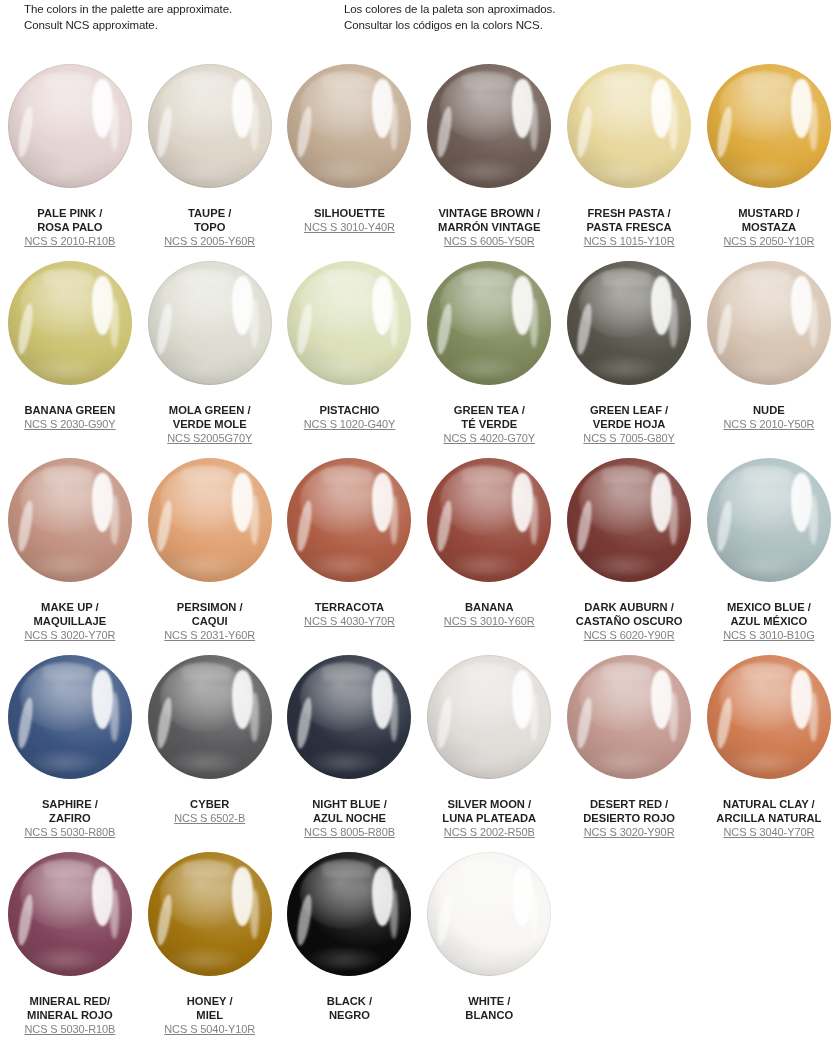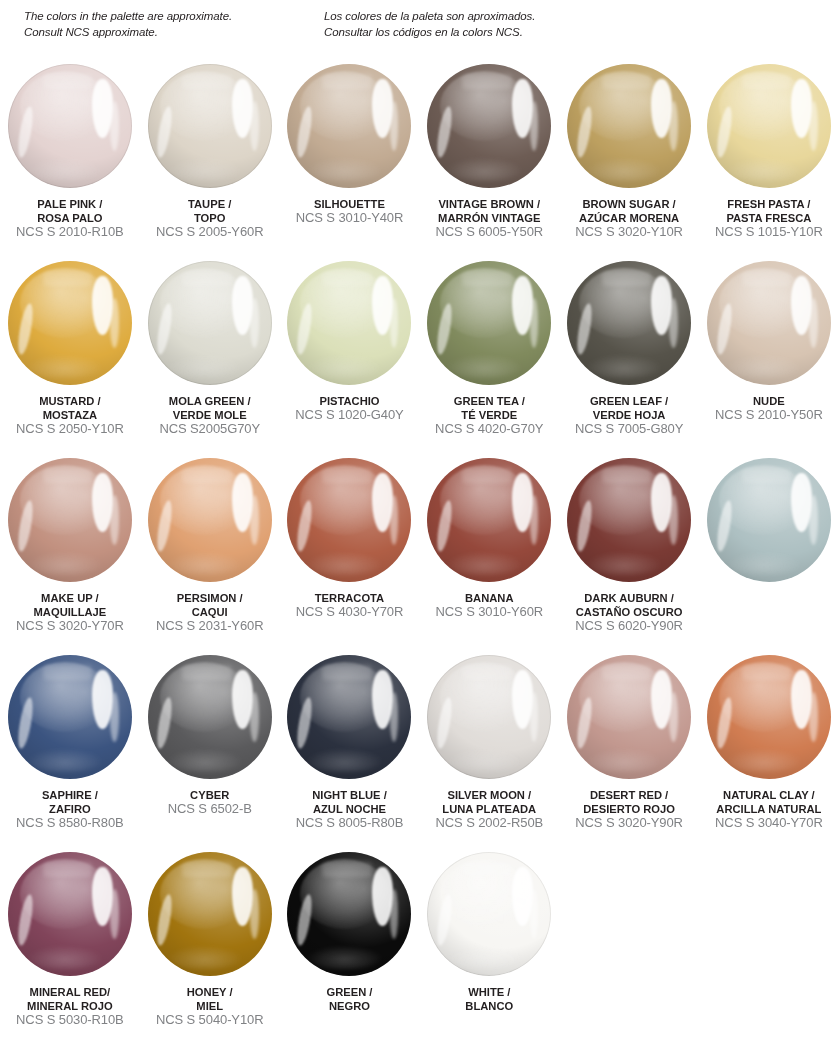--- a/index.html
+++ b/index.html
@@ -12,36 +12,35 @@
     height: 1049px;
     font-family: "Liberation Sans", sans-serif;
     color: #231f20;
     overflow: hidden;
     position: relative;
   }
 
   
   .disclaimer {
     position: absolute;
-    top: 9px;
+    top: 2px;
     left: 0;
     width: 780px;
     height: 48px;
     display: flex;
     padding: 0;
-    font-style: italic;
   }
   .disclaimer-col {
     font-size: 11.5px;
     line-height: 15.5px;
     color: #231f20;
     letter-spacing: -0.1px;
   }
   .disclaimer-col.en { width: 300px; margin-left: 24px; }
-  .disclaimer-col.es { width: 420px; margin-left: 0; }
+  .disclaimer-col.es { width: 420px; margin-left: 20px; }
   .disclaimer-line { display: block; white-space: nowrap; }
 
   
   .grid {
     position: absolute;
     top: 62px;
     left: 0;
     width: 839px;
     display: grid;
     grid-template-columns: repeat(6, 139.8px);
@@ -151,38 +150,39 @@
   }
   
   .swatch.pale {
     box-shadow: inset 0 0 0 1px rgba(0,0,0,0.07);
   }
 
   
   .labels {
     width: 139px;
     text-align: center;
-    margin-top: 9px;
+    margin-top: 18px;
   }
   .name-line {
     display: block;
     font-size: 11.2px;
     font-weight: bold;
     line-height: 14.2px;
     letter-spacing: 0.0px;
     color: #231f20;
     white-space: nowrap;
   }
   .ncs {
     display: block;
-    font-size: 13px;
+    font-size: 11px;
     line-height: 14.6px;
     color: #808285;
     white-space: nowrap;
     letter-spacing: -0.1px;
+    text-decoration: underline;
   }
 </style>
 </head>
 <body>
 
 <div class="disclaimer">
   <div class="disclaimer-col en">
     <span class="disclaimer-line">The colors in the palette are approximate.</span>
     <span class="disclaimer-line">Consult NCS approximate.</span>
   </div>
@@ -250,36 +250,20 @@
         <div class="arc"></div>
         <div class="bounce"></div>
       </div>
       <div class="labels">
         <span class="name-line">VINTAGE BROWN /</span>
         <span class="name-line">MARRÓN VINTAGE</span>
         <span class="ncs">NCS S 6005-Y50R</span>
       </div>
     </div>
     <div class="cell">
-      <div class="swatch" style="background-color: rgb(189, 160, 96);">
-        <div class="shade"></div>
-        <div class="sheen"></div>
-        <div class="band"></div>
-        <div class="glint"></div>
-        <div class="glint2"></div>
-        <div class="arc"></div>
-        <div class="bounce"></div>
-      </div>
-      <div class="labels">
-        <span class="name-line">BROWN SUGAR /</span>
-        <span class="name-line">AZÚCAR MORENA</span>
-        <span class="ncs">NCS S 3020-Y10R</span>
-      </div>
-    </div>
-    <div class="cell">
       <div class="swatch" style="background-color: rgb(232, 215, 155);">
         <div class="shade"></div>
         <div class="sheen"></div>
         <div class="band"></div>
         <div class="glint"></div>
         <div class="glint2"></div>
         <div class="arc"></div>
         <div class="bounce"></div>
       </div>
       <div class="labels">
@@ -298,20 +282,35 @@
         <div class="arc"></div>
         <div class="bounce"></div>
       </div>
       <div class="labels">
         <span class="name-line">MUSTARD /</span>
         <span class="name-line">MOSTAZA</span>
         <span class="ncs">NCS S 2050-Y10R</span>
       </div>
     </div>
     <div class="cell">
+      <div class="swatch" style="background-color: rgb(204, 194, 113);">
+        <div class="shade"></div>
+        <div class="sheen"></div>
+        <div class="band"></div>
+        <div class="glint"></div>
+        <div class="glint2"></div>
+        <div class="arc"></div>
+        <div class="bounce"></div>
+      </div>
+      <div class="labels">
+        <span class="name-line">BANANA GREEN</span>
+        <span class="ncs">NCS S 2030-G90Y</span>
+      </div>
+    </div>
+    <div class="cell">
       <div class="swatch pale" style="background-color: rgb(220, 219, 208);">
         <div class="shade"></div>
         <div class="sheen"></div>
         <div class="band"></div>
         <div class="glint"></div>
         <div class="glint2"></div>
         <div class="arc"></div>
         <div class="bounce"></div>
       </div>
       <div class="labels">
@@ -463,35 +462,40 @@
     <div class="cell">
       <div class="swatch" style="background-color: rgb(173, 192, 194);">
         <div class="shade"></div>
         <div class="sheen"></div>
         <div class="band"></div>
         <div class="glint"></div>
         <div class="glint2"></div>
         <div class="arc"></div>
         <div class="bounce"></div>
       </div>
+      <div class="labels">
+        <span class="name-line">MEXICO BLUE /</span>
+        <span class="name-line">AZUL MÉXICO</span>
+        <span class="ncs">NCS S 3010-B10G</span>
+      </div>
     </div>
     <div class="cell">
       <div class="swatch" style="background-color: rgb(59, 84, 128);">
         <div class="shade"></div>
         <div class="sheen"></div>
         <div class="band"></div>
         <div class="glint"></div>
         <div class="glint2"></div>
         <div class="arc"></div>
         <div class="bounce"></div>
       </div>
       <div class="labels">
         <span class="name-line">SAPHIRE /</span>
         <span class="name-line">ZAFIRO</span>
-        <span class="ncs">NCS S 8580-R80B</span>
+        <span class="ncs">NCS S 5030-R80B</span>
       </div>
     </div>
     <div class="cell">
       <div class="swatch" style="background-color: rgb(90, 90, 92);">
         <div class="shade"></div>
         <div class="sheen"></div>
         <div class="band"></div>
         <div class="glint"></div>
         <div class="glint2"></div>
         <div class="arc"></div>
@@ -602,21 +606,21 @@
       <div class="swatch" style="background-color: rgb(11, 11, 11);">
         <div class="shade"></div>
         <div class="sheen"></div>
         <div class="band"></div>
         <div class="glint"></div>
         <div class="glint2"></div>
         <div class="arc"></div>
         <div class="bounce"></div>
       </div>
       <div class="labels">
-        <span class="name-line">GREEN /</span>
+        <span class="name-line">BLACK /</span>
         <span class="name-line">NEGRO</span>
       </div>
     </div>
     <div class="cell">
       <div class="swatch pale" style="background-color: rgb(247, 246, 243);">
         <div class="shade"></div>
         <div class="sheen"></div>
         <div class="band"></div>
         <div class="glint"></div>
         <div class="glint2"></div>

